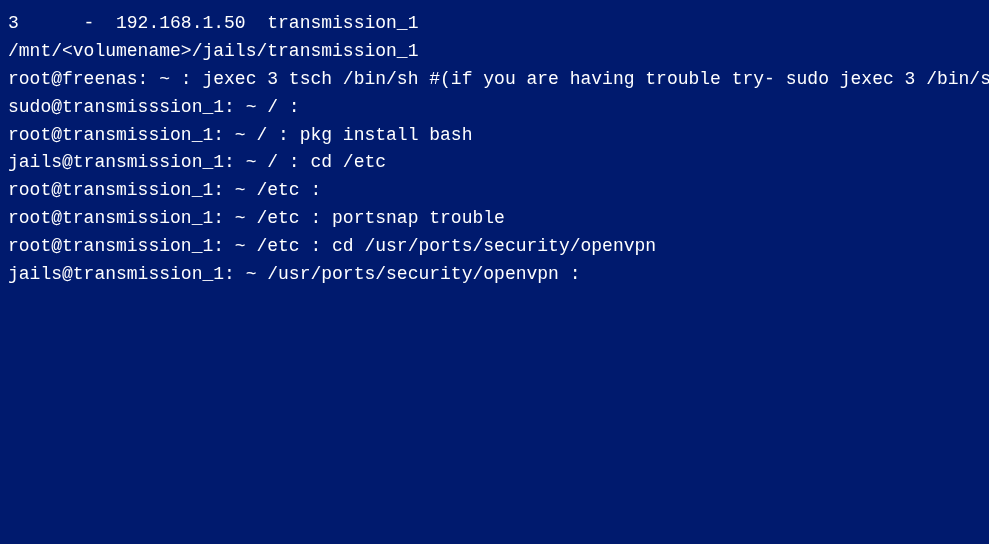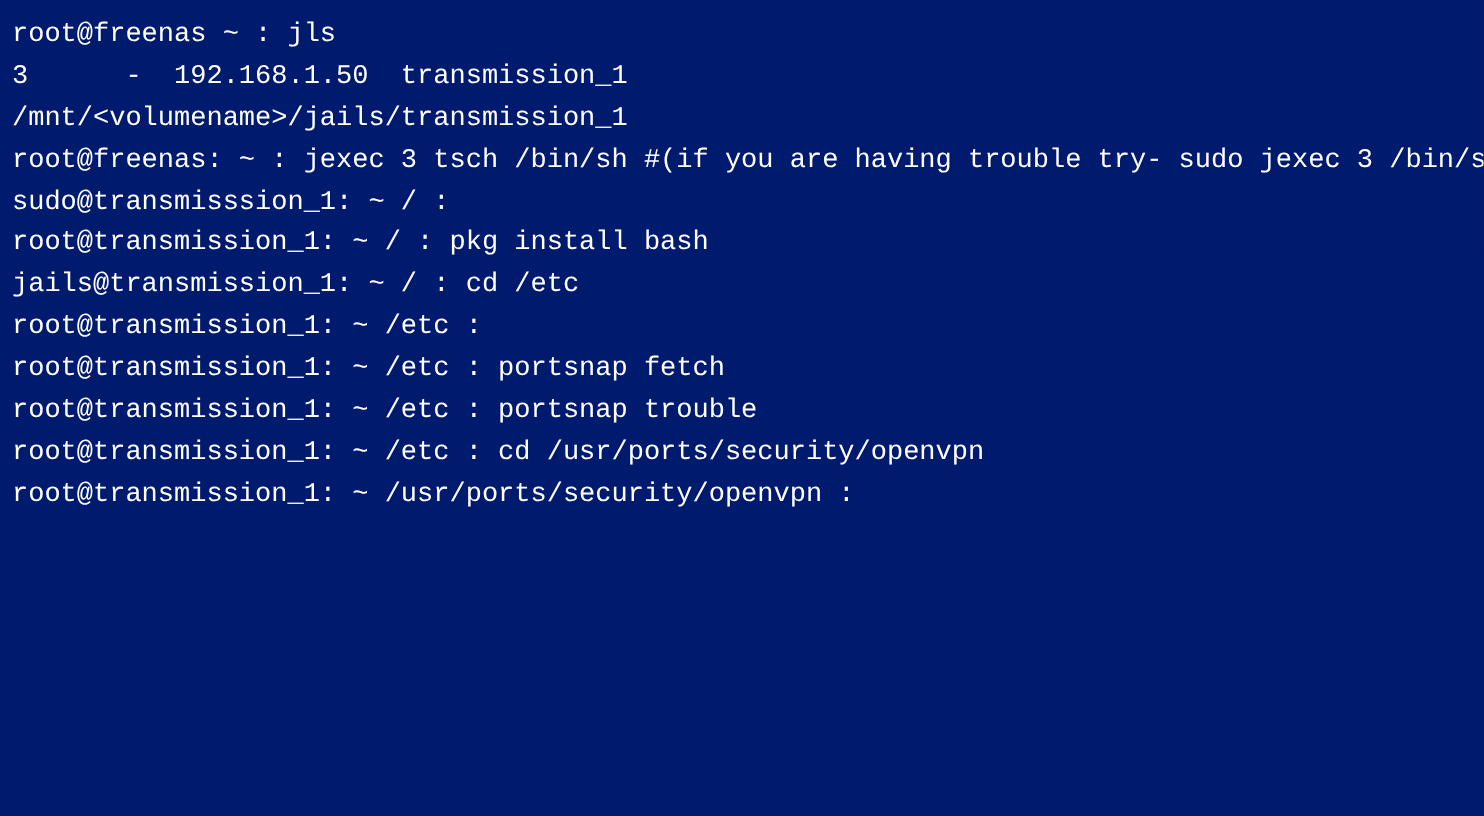--- a/index.html
+++ b/index.html
@@ -28,25 +28,23 @@
 
     .line {
       white-space: pre;
       display: block;
     }
   </style>
 </head>
 <body>
 
 <div class="terminal">
-<span class="line">root@freenas ~ : jls</span>
     <span class="line">3      -  192.168.1.50  transmission_1</span>
     <span class="line">/mnt/&lt;volumename&gt;/jails/transmission_1</span>
     <span class="line">root@freenas: ~ : jexec 3 tsch /bin/sh #(if you are having trouble try- sudo jexec 3 /bin/sh)</span>
     <span class="line">sudo@transmisssion_1: ~ / :</span>
     <span class="line">root@transmission_1: ~ / : pkg install bash</span>
     <span class="line">jails@transmission_1: ~ / : cd /etc</span>
     <span class="line">root@transmission_1: ~ /etc :</span>
-    <span class="line">root@transmission_1: ~ /etc : portsnap fetch</span>
     <span class="line">root@transmission_1: ~ /etc : portsnap trouble</span>
     <span class="line">root@transmission_1: ~ /etc : cd /usr/ports/security/openvpn</span>
-    <span class="line">root@transmission_1: ~ /usr/ports/security/openvpn :</span>
+    <span class="line">jails@transmission_1: ~ /usr/ports/security/openvpn :</span>
   </div>
 
 </body></html>

